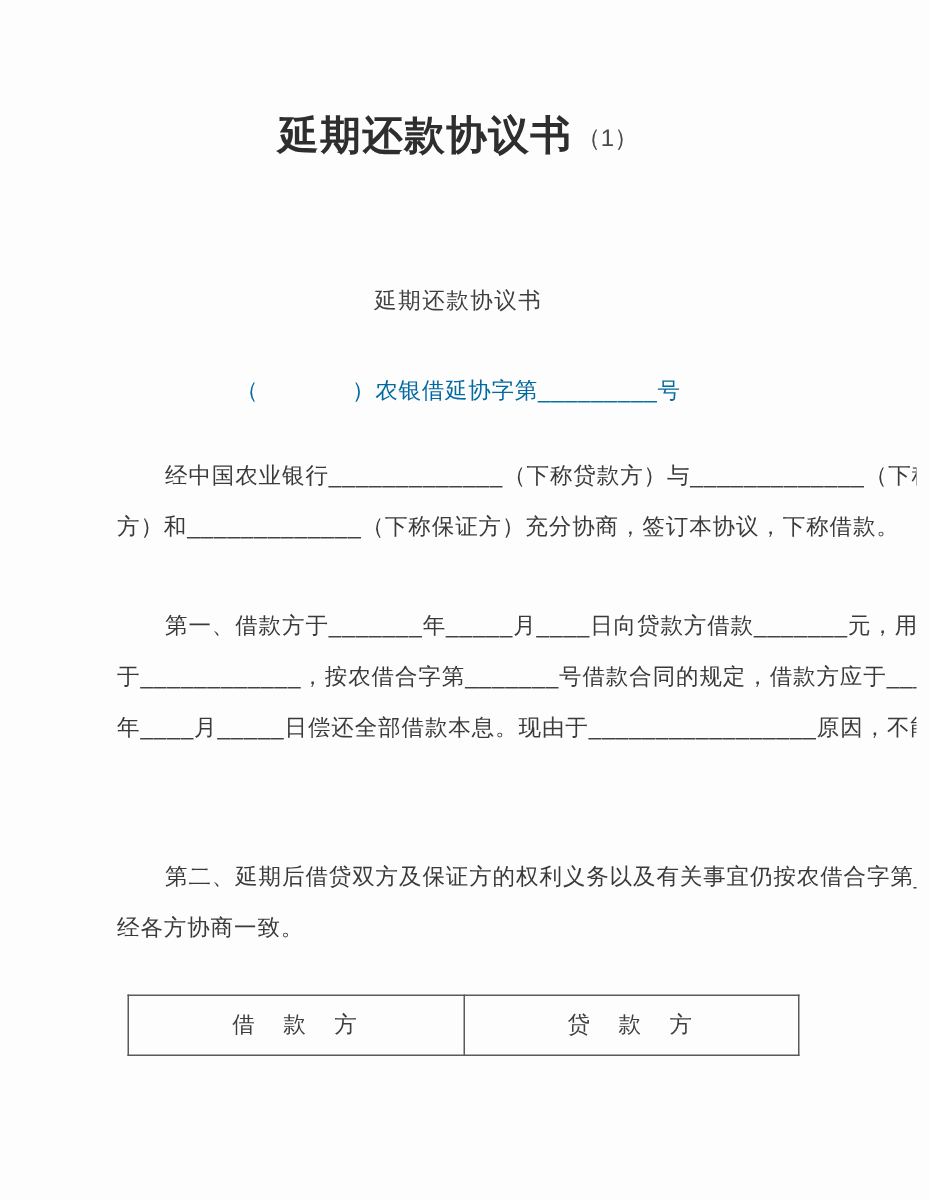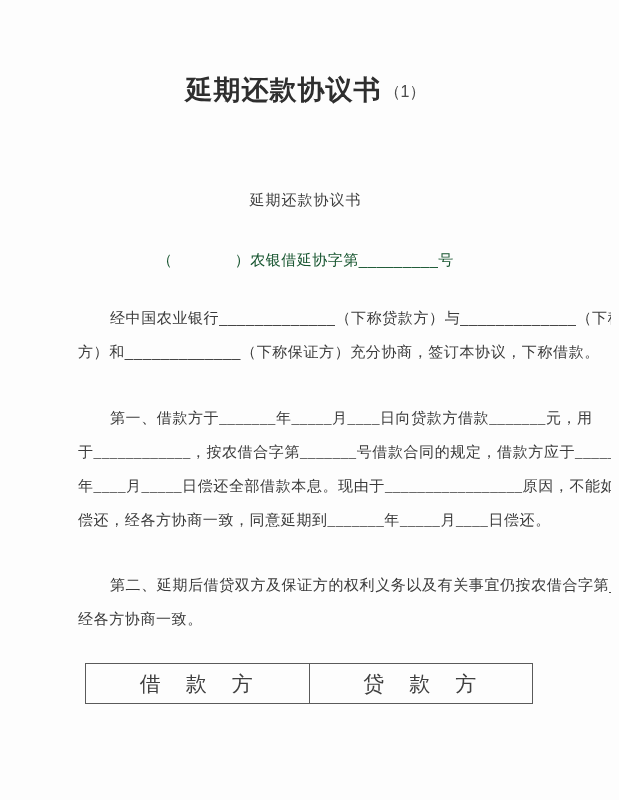--- a/index.html
+++ b/index.html
@@ -45,51 +45,51 @@
     letter-spacing: 1px;
     color: #3f3f3f;
   }
   .serial {
     position: absolute;
     top: 251px; left: 0;
     width: 100%;
     text-align: center;
     font-size: 15px;
     letter-spacing: 0.5px;
-    color: #14532d;
+    color: #0369a1;
   }
   .para {
     position: absolute;
     left: 78px;
     width: 470px;
     font-size: 15px;
     letter-spacing: 0.6px;
   }
   .para .line {
     line-height: 34px;
     height: 34px;
     white-space: nowrap;
   }
   .para .indent { padding-left: 32px; }
   .para1 { top: 301px; }
-  .para2 { top: 401px; font-family: Liberation Serif, serif; }
+  .para2 { top: 401px; }
   .para3 { top: 568px; }
   .sig-table {
     position: absolute;
     top: 663px; left: 85px;
     width: 448px;
     height: 41px;
     border-collapse: collapse;
     table-layout: fixed;
   }
   .sig-table td {
     border: 1px solid #5a5a5a;
     text-align: center;
     vertical-align: middle;
-    font-size: 21px;
+    font-size: 15px;
     letter-spacing: 2px;
     color: #3f3f3f;
     background: #fdfdfd;
   }
 </style>
 </head>
 <body>
 
 <div class="page">
 
@@ -103,21 +103,20 @@
 
   <div class="para para1">
     <div class="line indent">经中国农业银行_____________（下称贷款方）与_____________（下称借款</div>
     <div class="line">方）和_____________（下称保证方）充分协商，签订本协议，下称借款。</div>
   </div>
 
   <div class="para para2">
     <div class="line indent">第一、借款方于_______年_____月____日向贷款方借款_______元，用</div>
     <div class="line">于____________，按农借合字第_______号借款合同的规定，借款方应于______</div>
     <div class="line">年____月_____日偿还全部借款本息。现由于_________________原因，不能如期</div>
-    <div class="line">偿还，经各方协商一致，同意延期到_______年_____月____日偿还。</div>
   </div>
 
   <div class="para para3">
     <div class="line indent">第二、延期后借贷双方及保证方的权利义务以及有关事宜仍按农借合字第____</div>
     <div class="line">经各方协商一致。</div>
   </div>
 
   <table class="sig-table">
     <tbody>
       <tr>

